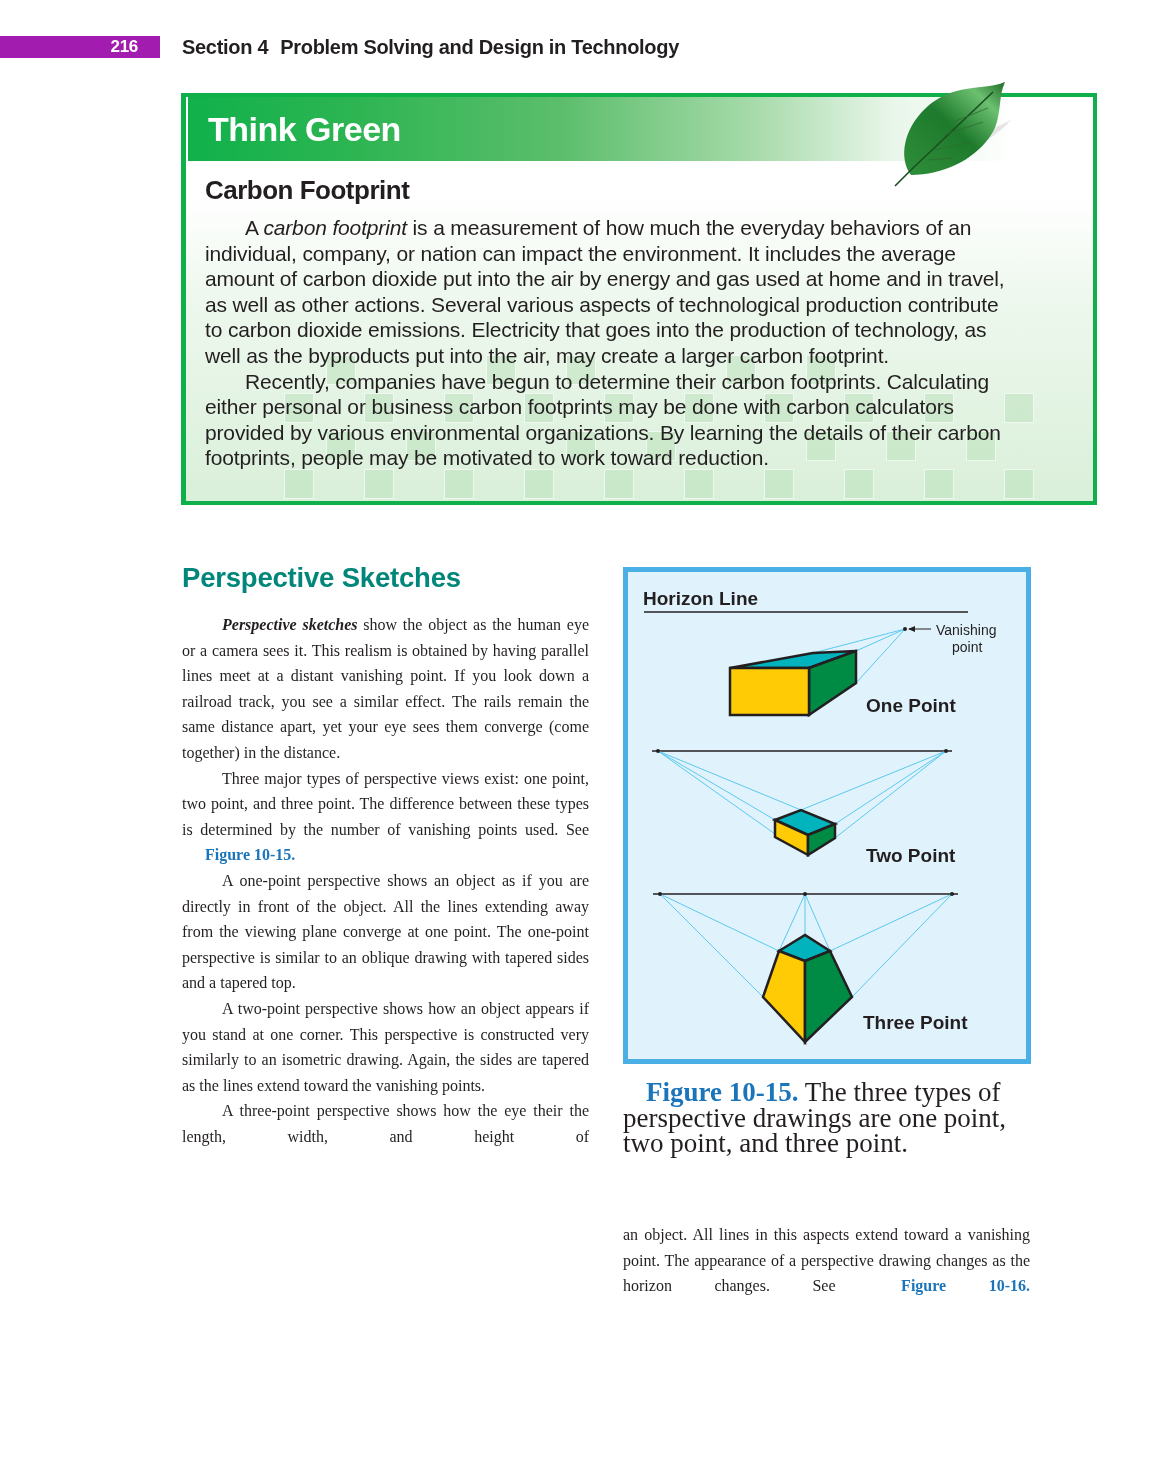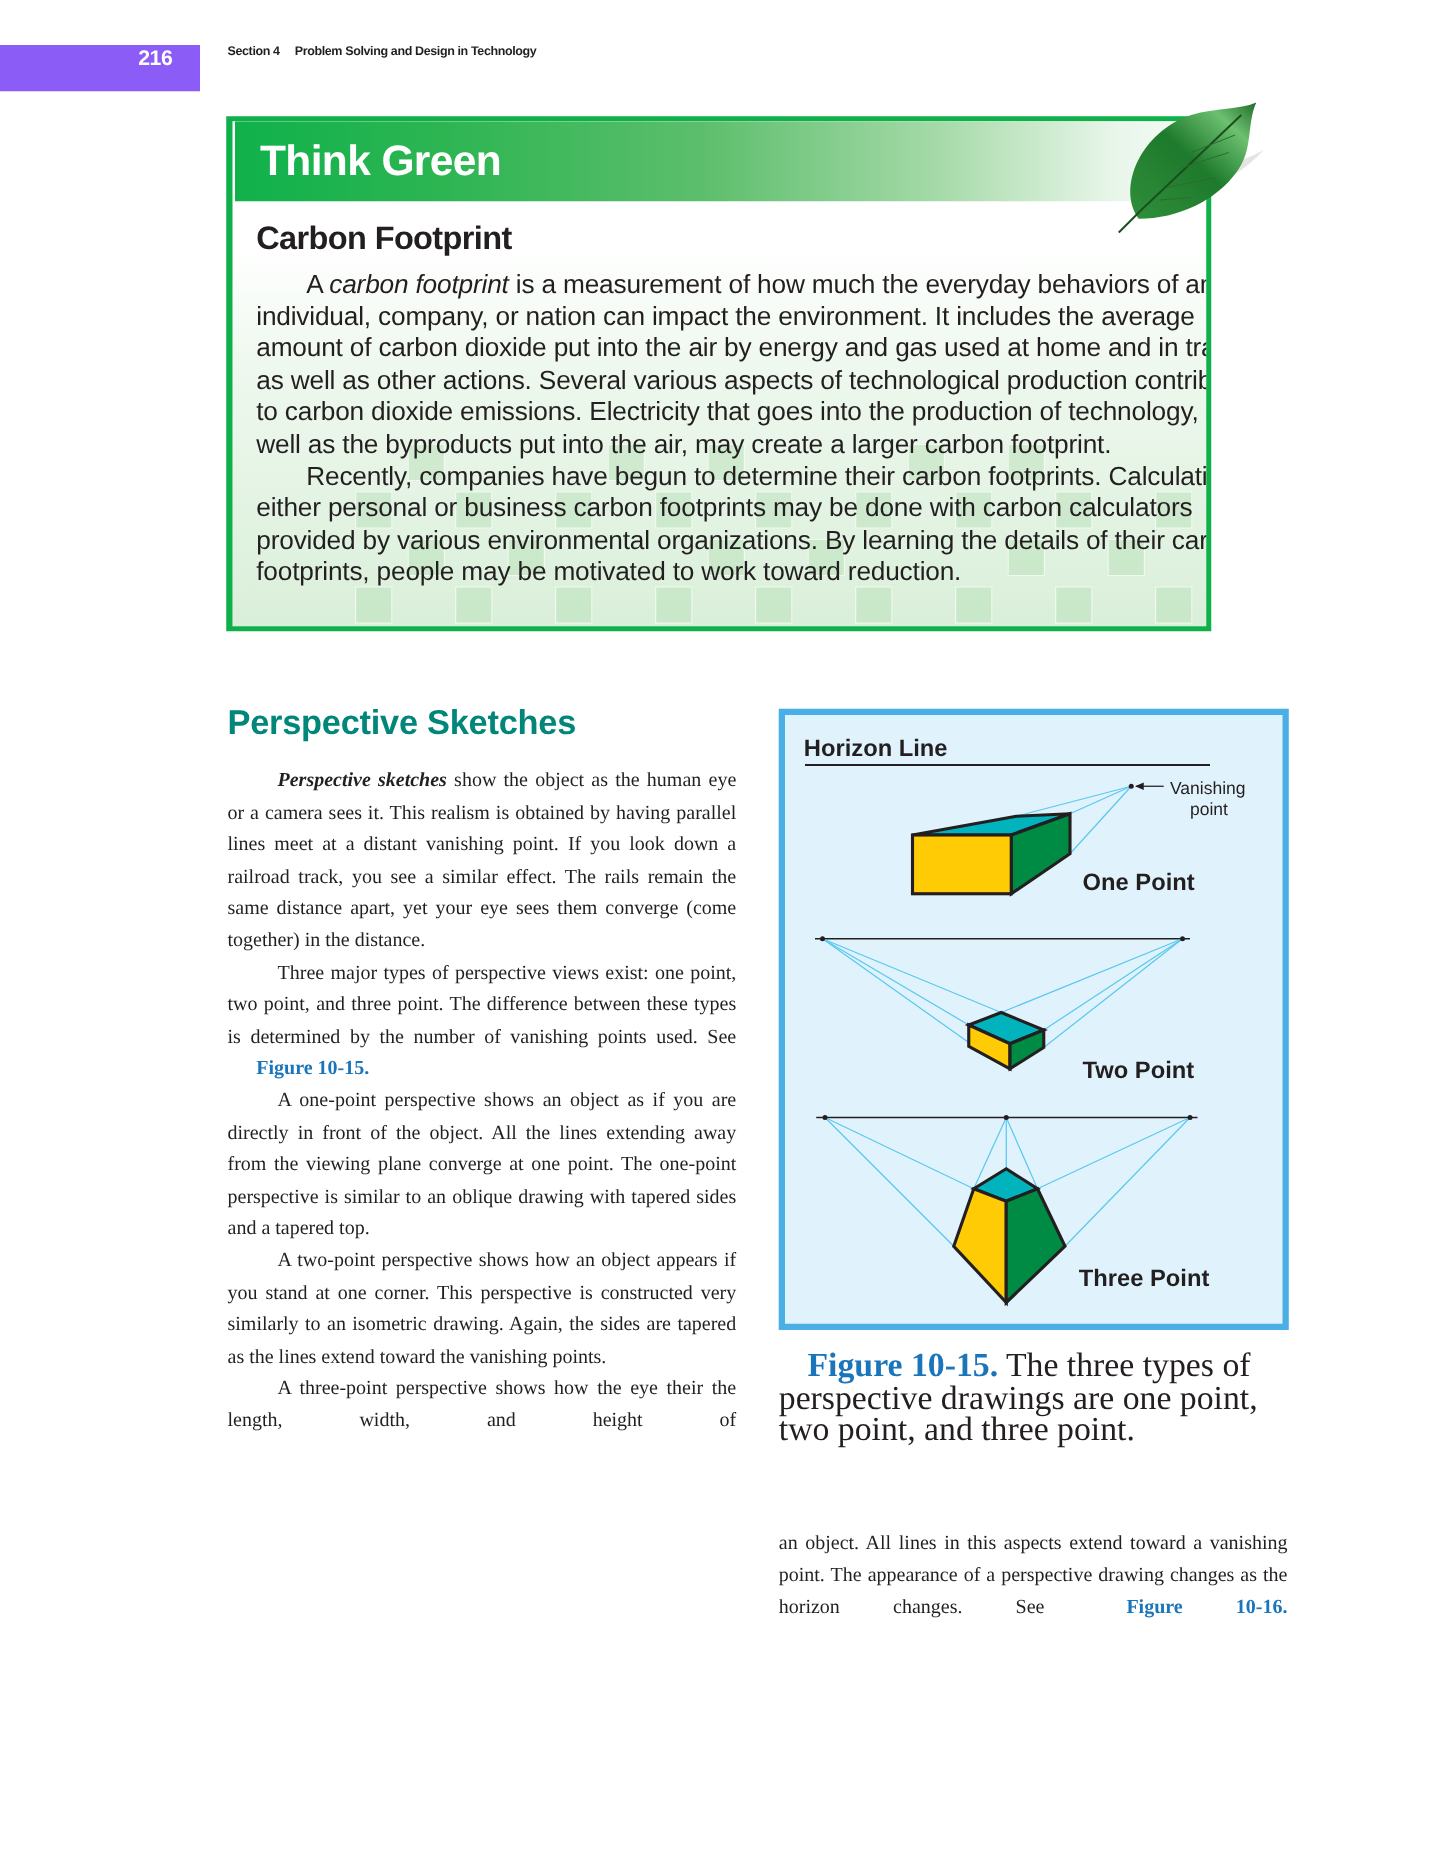--- a/index.html
+++ b/index.html
@@ -1,28 +1,28 @@
 <!DOCTYPE html>
 <html><head>
 <meta charset="utf-8">
 <style>
   html, body { margin:0; padding:0; }
   body { width:1156px; height:1479px; background:#ffffff; position:relative; overflow:hidden;
          font-family:"Liberation Serif", serif; color:#231f20; }
 
   
-  .page-tab { position:absolute; left:0; top:36px; width:160px; height:37px; background:#8b5cf6; }
+  .page-tab { position:absolute; left:0; top:36px; width:160px; height:22px; background:#a21caf; }
   .page-num { position:absolute; right:22px; top:1px; font-family:"Liberation Sans", sans-serif; font-weight:bold;
               font-size:17px; color:#fff; letter-spacing:-0.3px; }
   .running-head { position:absolute; left:182px; top:36px; font-family:"Liberation Sans", sans-serif;
-                  font-weight:bold; font-size:10px; color:#231f20; letter-spacing:-0.3px; white-space:nowrap; }
+                  font-weight:bold; font-size:20px; color:#231f20; letter-spacing:-0.3px; white-space:nowrap; }
   .running-head .sec { margin-right:12px; }
 
   
-  .green-box { position:absolute; left:181px; top:93px; width:788px; height:412px;
+  .green-box { position:absolute; left:181px; top:93px; width:916px; height:412px;
                border:4px solid #0fb04a; border-left-width:5px; box-sizing:border-box;
                background:linear-gradient(180deg,#ffffff 0px,#ffffff 100px,#eef8ee 200px,#d9efd9 410px); overflow:hidden; }
   .tg-banner { position:absolute; left:2px; top:0; width:830px; height:64px;
                background:linear-gradient(90deg,#10b14b 0%,#2db552 20%,#5cbe6c 45%,#a6daa9 68%,#e9f6ea 85%,#ffffff 100%); }
   .tg-title { position:absolute; left:20px; top:13px; font-family:"Liberation Sans", sans-serif; font-weight:bold;
               font-size:34px; color:#fff; letter-spacing:-0.5px; }
   .tg-heading { position:absolute; left:19px; top:78px; font-family:"Liberation Sans", sans-serif; font-weight:bold;
                 font-size:26px; color:#231f20; letter-spacing:-0.5px; }
   .tg-body { position:absolute; left:19px; top:118px; width:810px; font-family:"Liberation Sans", sans-serif;
              font-size:21px; line-height:25.6px; color:#231f20; letter-spacing:-0.15px; }

